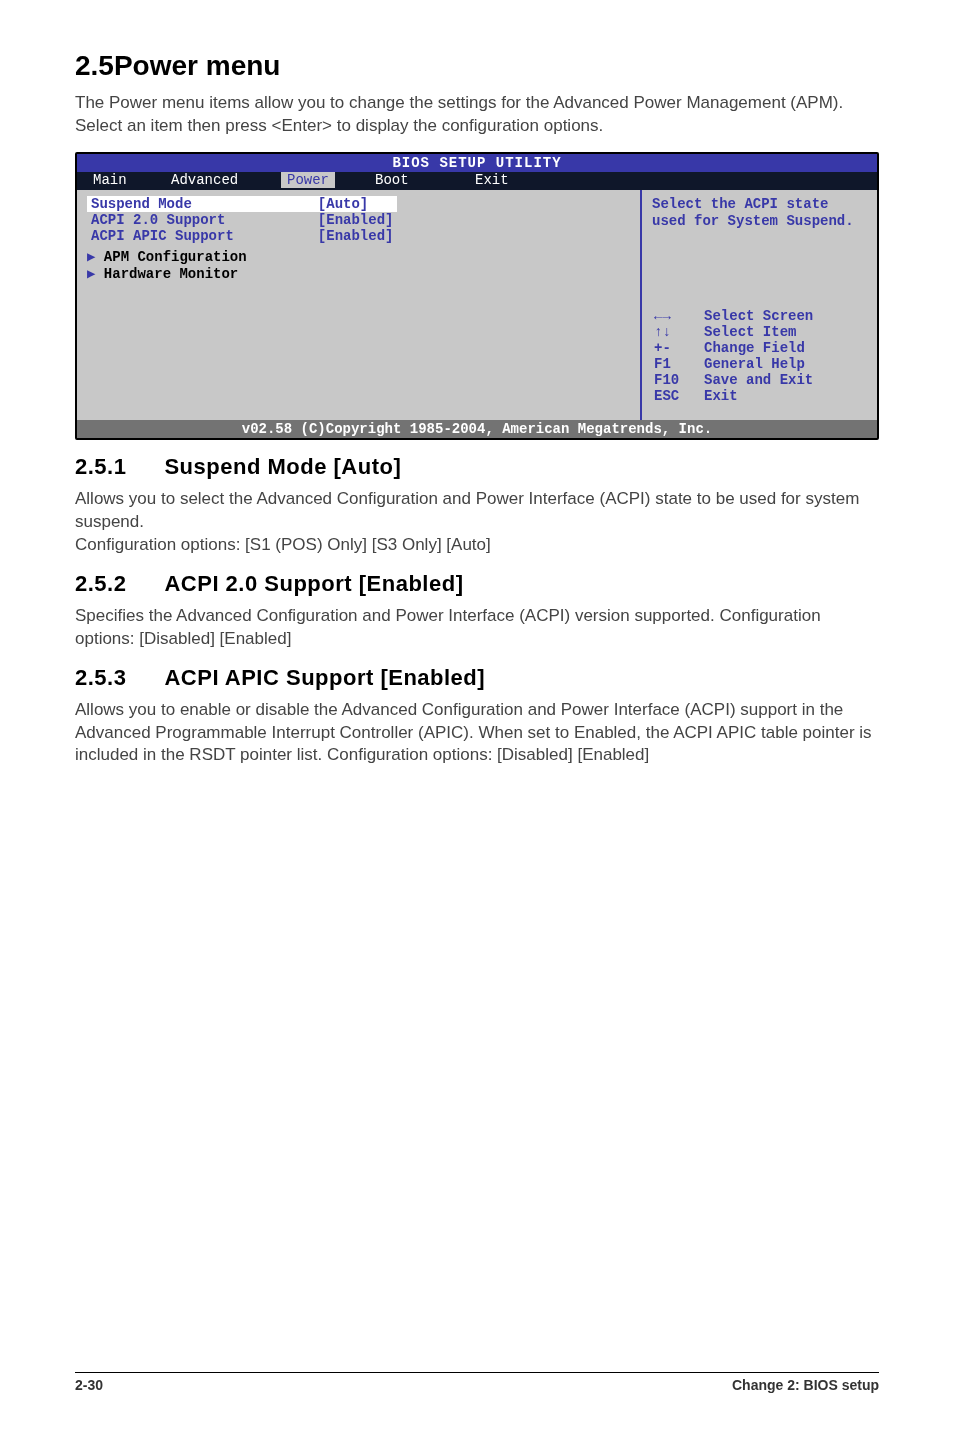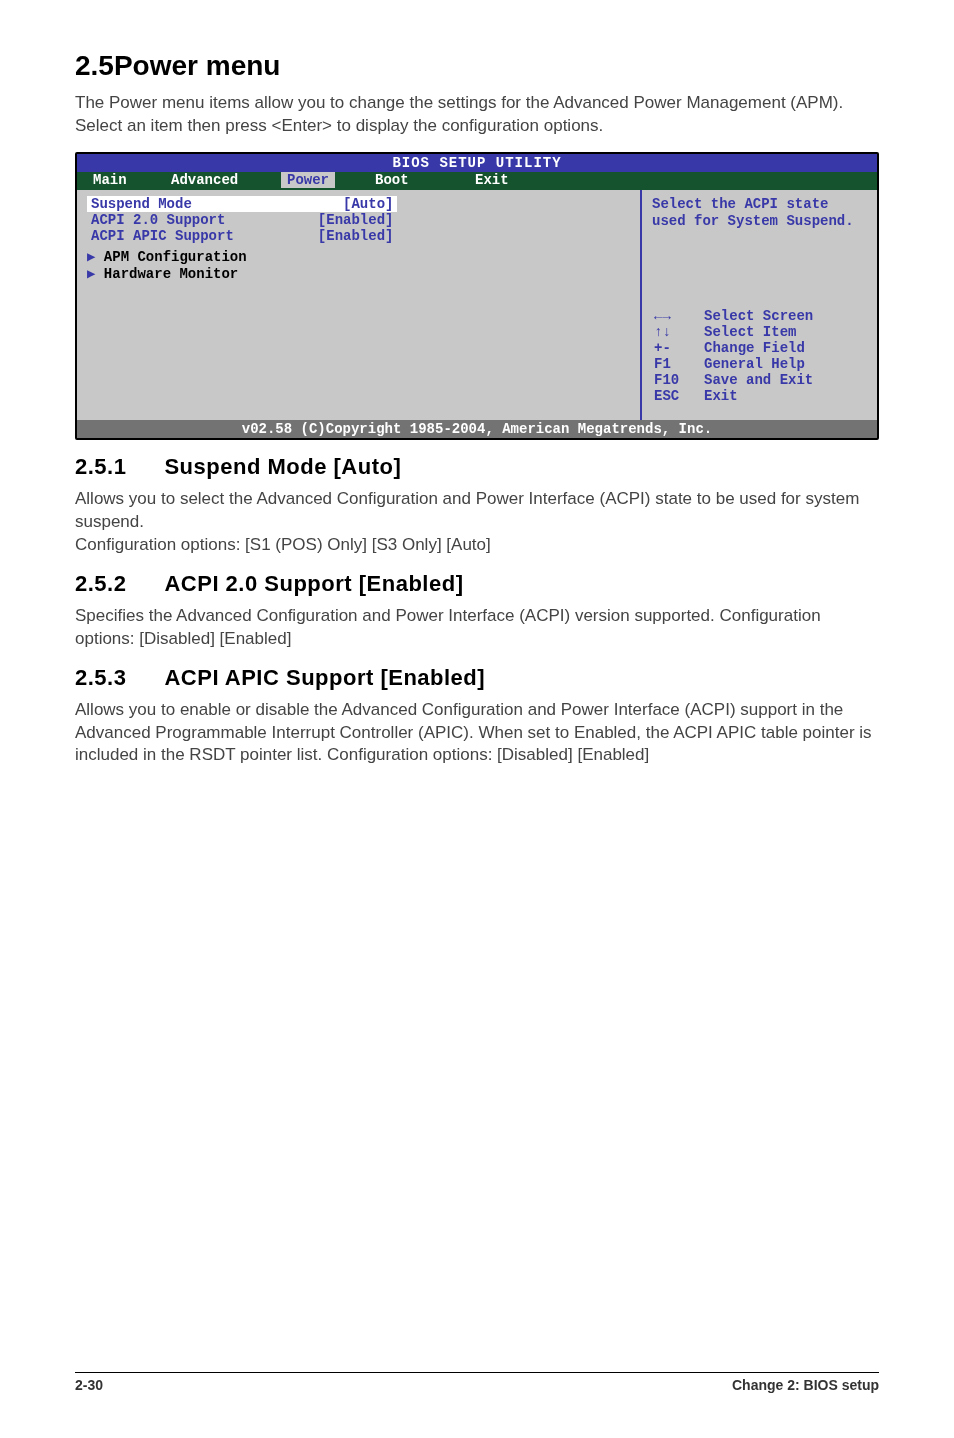--- a/index.html
+++ b/index.html
@@ -38,23 +38,23 @@
   .bios-title {
     text-align: center;
     color: #fff;
     background: #3838a8;
     font-weight: bold;
     padding: 1px 0;
     letter-spacing: 1px;
   }
   .bios-tabs {
     display: flex;
-    background: #14532d;
+    background: #0f172a;
     color: #fff;
-    font-weight: bold;
+    font-weight: normal;
     padding: 0 6px 2px 6px;
     gap: 0;
   }
   .bios-tab { padding: 0 10px; }
   .bios-tab.sel {
     background: #c8c8c8;
     color: #3838a8;
     padding: 0 6px;
   }
   .bios-body {
@@ -63,21 +63,21 @@
   .bios-left {
     flex: 1;
     padding: 6px 10px;
     border-right: 2px solid #3838a8;
     min-height: 230px;
     color: #3838a8;
     font-weight: bold;
   }
   .bios-left table { border-collapse: collapse; }
   .bios-left td { padding: 0 4px; vertical-align: top; white-space: pre; }
-  .bios-left td.valcol { padding-left: 80px; text-align: right; }
+  .bios-left td.valcol { padding-left: 80px; }
   .bios-left .selrow { background: #fff; color: #3838a8; }
   .bios-subitem { color: #000; font-weight: bold; padding-top:4px;}
   .tri { color:#3838a8; font-weight:bold; }
   .bios-right {
     width: 235px;
     padding: 6px 10px;
     color: #3838a8;
     font-weight: bold;
     display:flex;
     flex-direction:column;

